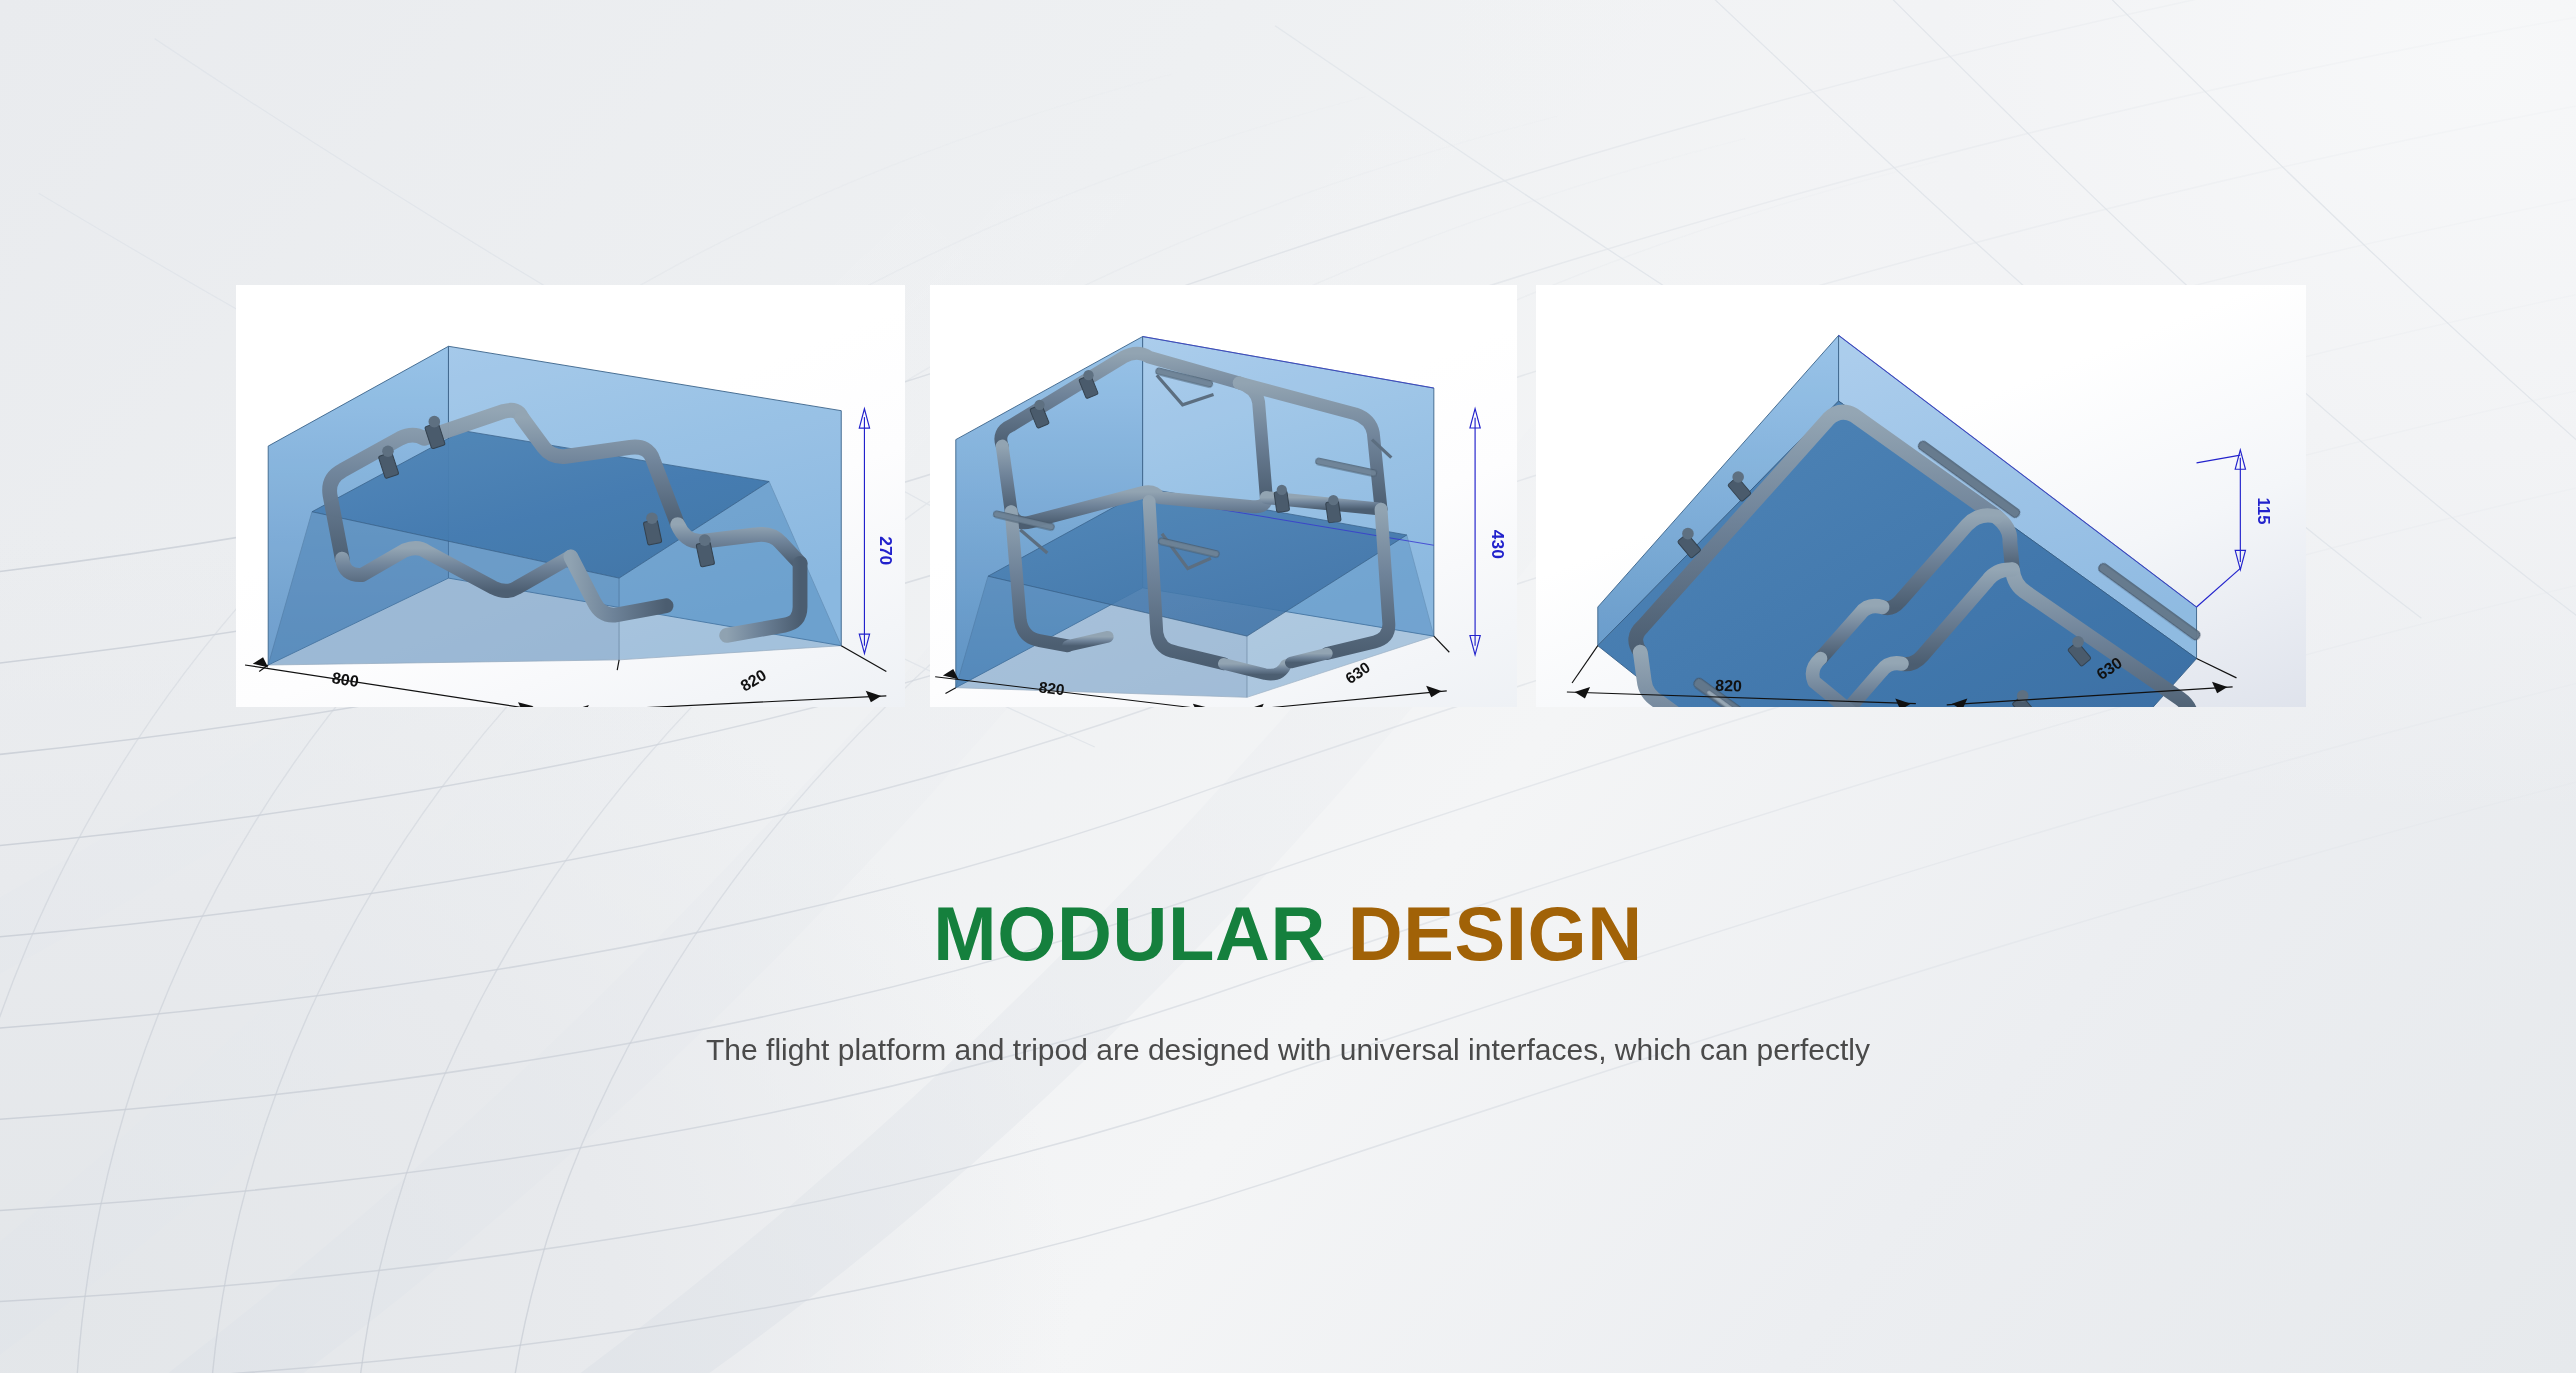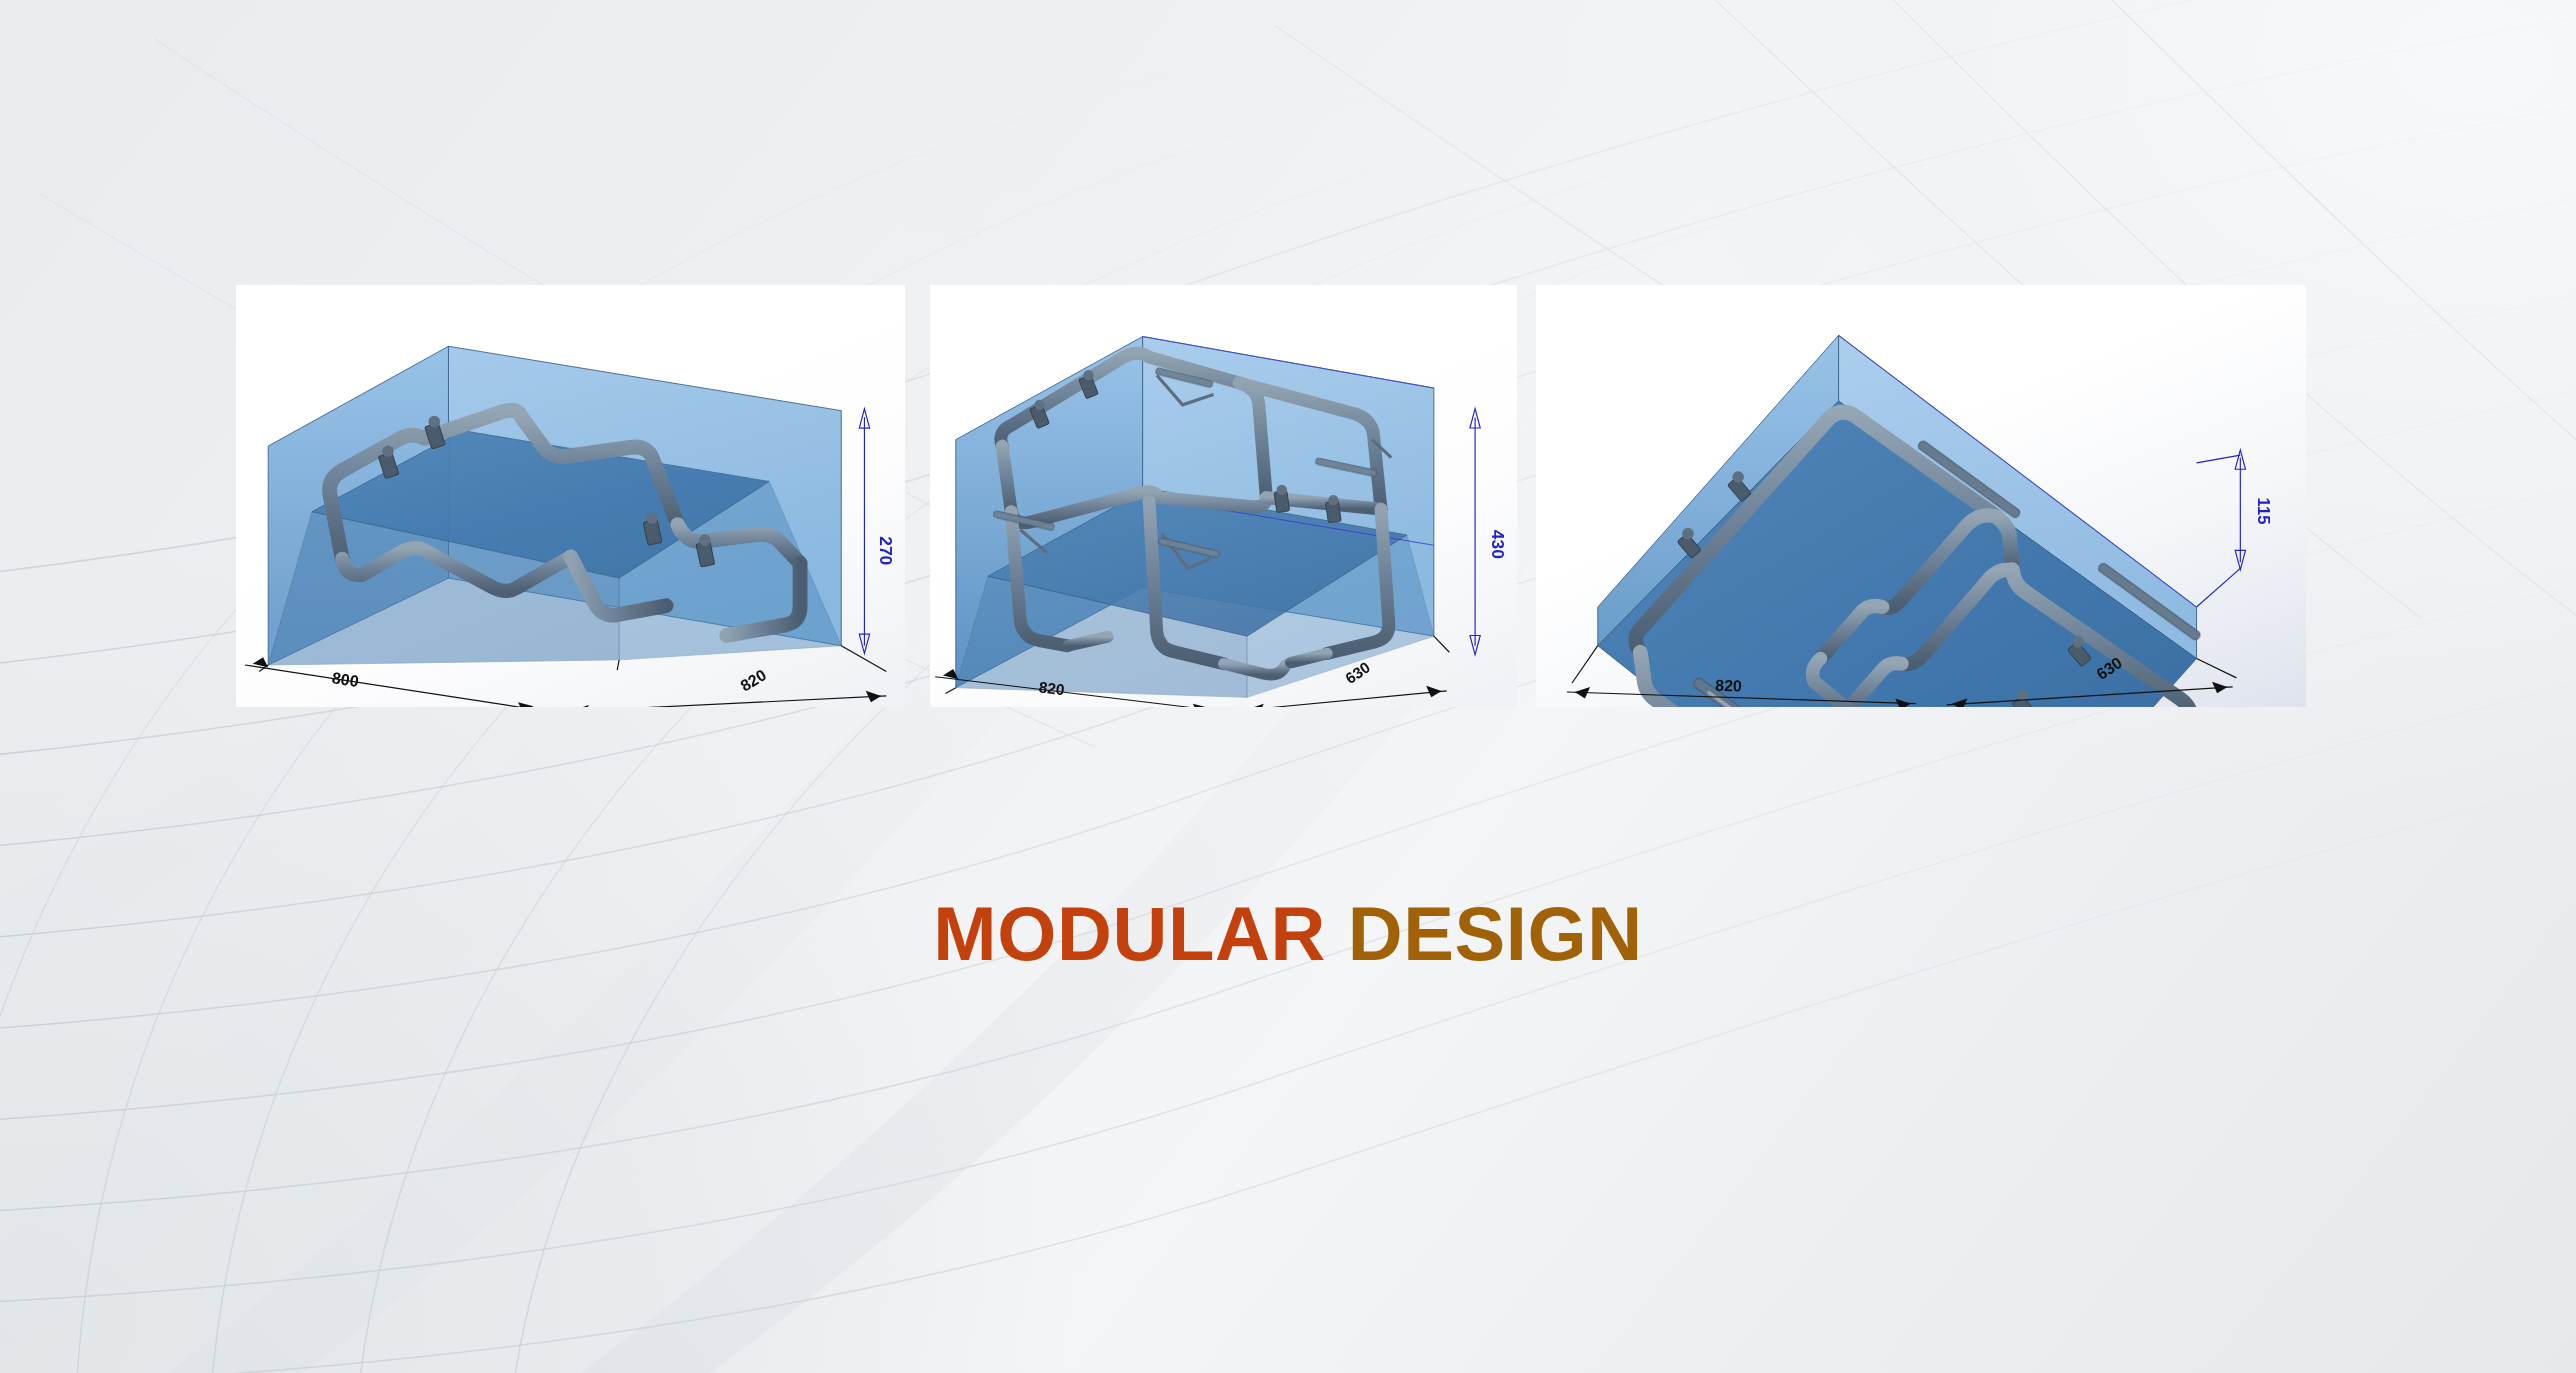--- a/index.html
+++ b/index.html
@@ -37,21 +37,21 @@
   
   #headline {
     position:absolute; top:896px; left:0; width:2576px;
     text-align:center; z-index:3;
     white-space:nowrap;
     font-size:76px;
     font-weight:bold;
     letter-spacing:0.6px;
     line-height:1;
   }
-  #headline .word-a { color:#c2410c; }
+  #headline .word-a { color:#15803d; }
   #headline .word-b { color:#a16207; }
 
   #subtitle {
     position:absolute; top:1029px; left:0; width:2576px;
     text-align:center; z-index:3;
     color:#4a4a4a;
     font-size:30px;
     line-height:1.42;
     font-weight:400;
   }
@@ -429,14 +429,15 @@
       <polygon points="1094,256 1086,286 1102,286" fill="none" stroke="#2222cc" stroke-width="1.8"></polygon>
       <polygon points="1094,442 1086,412 1102,412" fill="none" stroke="#2222cc" stroke-width="1.8"></polygon>
       <text x="1122" y="330" fill="#2222cc" font-family="'Liberation Sans',sans-serif" font-size="26" font-weight="700" transform="rotate(90 1122 330)">115</text>
     </svg>
   </div>
 </div>
 
 <h1 id="headline"><span class="word-a">MODULAR</span> <span class="word-b">DESIGN</span></h1>
 
 <p id="subtitle">
+  <span>The flight platform and tripod are designed with universal interfaces, which can perfectly</span>
 </p>
 
 
 </body></html>

